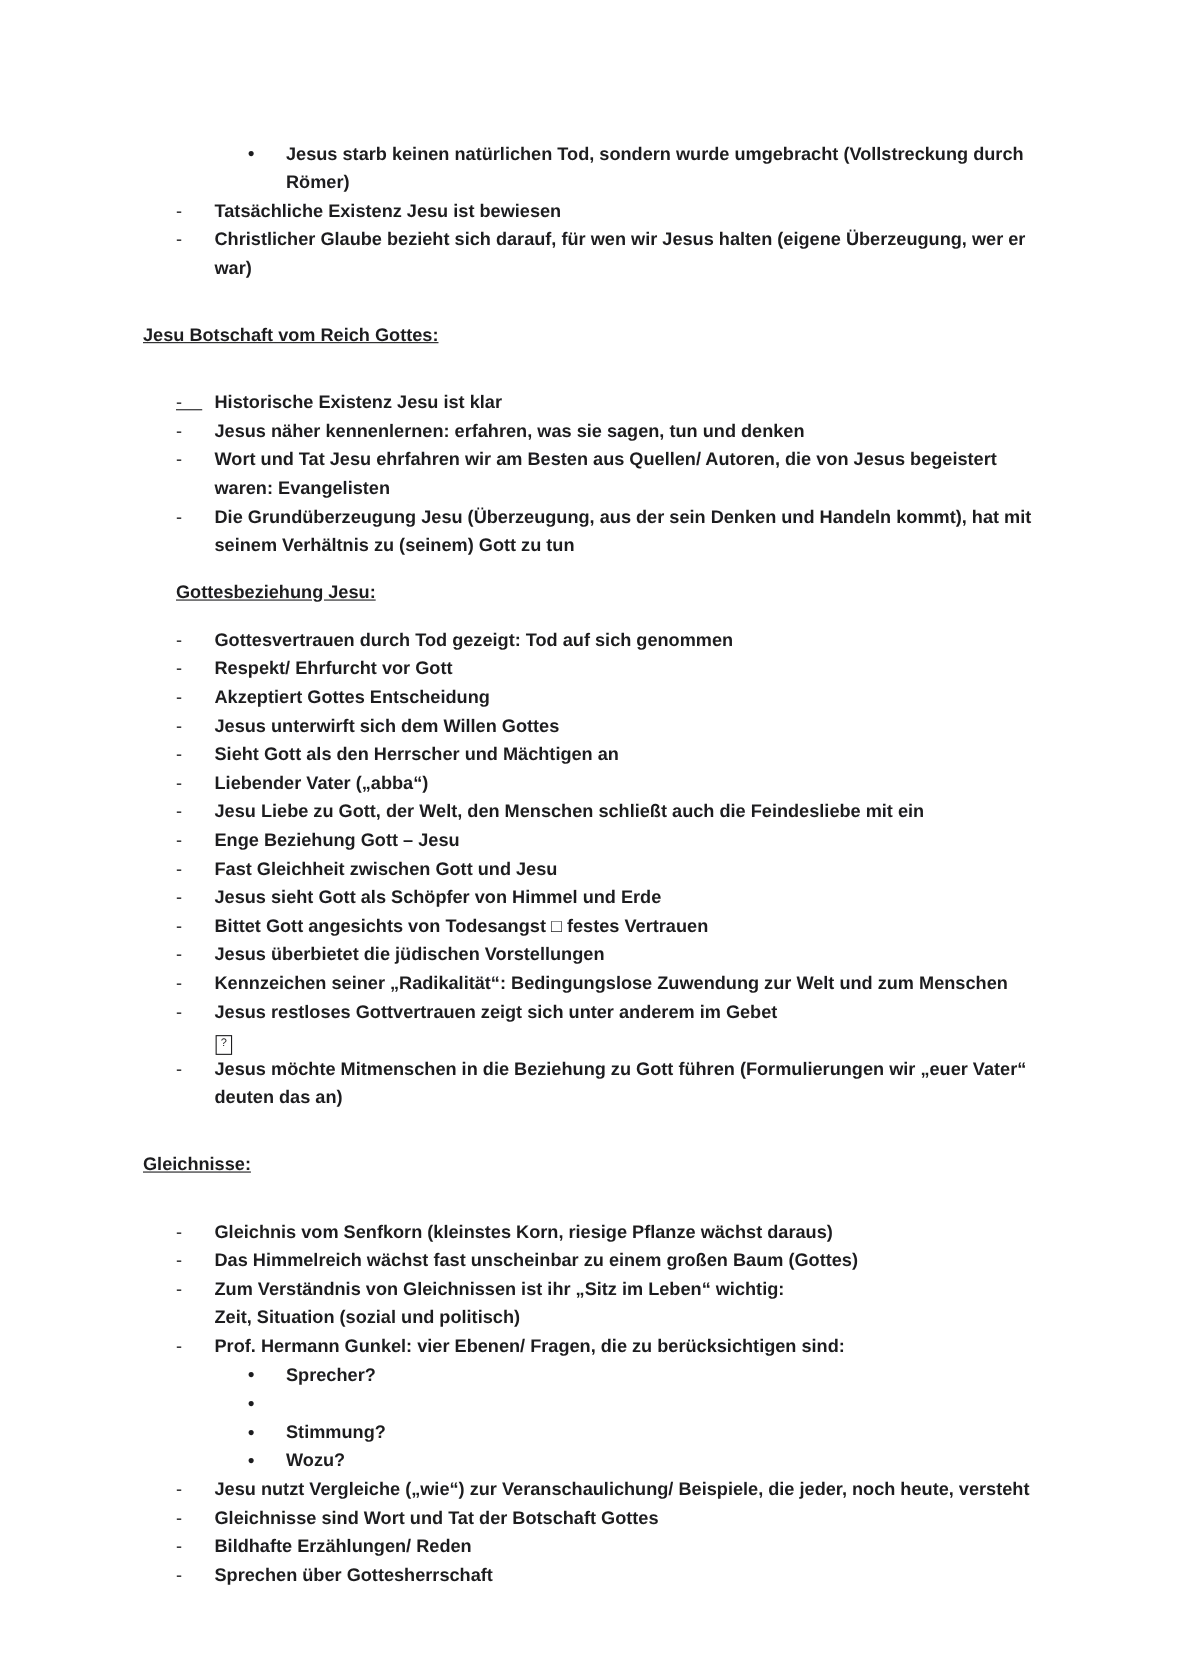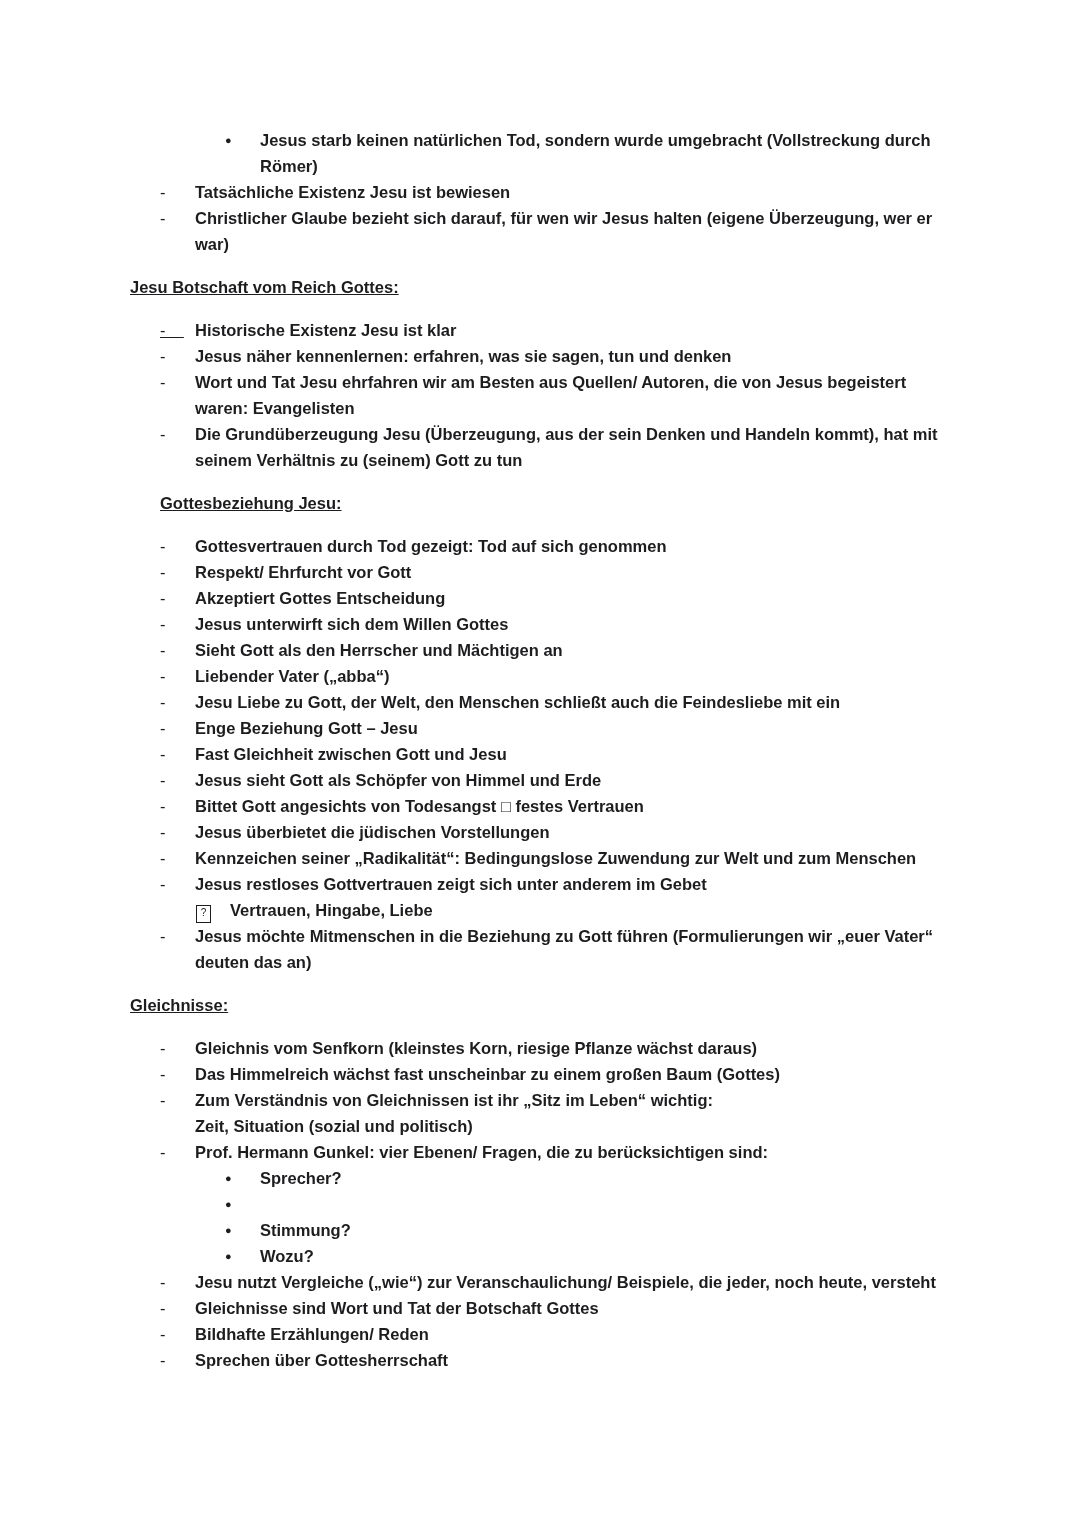--- a/index.html
+++ b/index.html
@@ -29,21 +29,21 @@
   .marker { flex: 0 0 35px; }
   .text { flex: 1; font-weight: bold; }
 
   .row.dash, .row.dash-u { padding-left: 30px; }
   .row.bullet2 { padding-left: 95px; }
   .row.bullet2 .marker { font-size: 11px; line-height: 26px; }
   .row.box { padding-left: 66px; }
   .row.box .marker { flex: 0 0 34px; line-height: 26px; }
   .row.cont { padding-left: 65px; align-items: center; }
 
-  .row.heading { margin: 17px 0; }
+  .row.heading { margin: 35px 0; }
   .row.heading .text { flex: none; text-decoration: underline; }
   .row.subheading { margin: 17px 0; padding-left: 30px; }
   .row.subheading .text { flex: none; text-decoration: underline; }
 
   .u-gap { text-decoration: underline; }
 
   .qbox {
     display: inline-block;
     width: 13px;
     height: 16px;
@@ -143,21 +143,20 @@
       <div class="row dash">
         <span class="marker">-</span>
         <span class="text">Kennzeichen seiner „Radikalität“: Bedingungslose Zuwendung zur Welt und zum Menschen</span>
       </div>
       <div class="row dash">
         <span class="marker">-</span>
         <span class="text">Jesus restloses Gottvertrauen zeigt sich unter anderem im Gebet</span>
       </div>
       <div class="row box">
         <span class="marker"><span class="qbox">?</span></span>
-        <span class="text">Vertrauen, Hingabe, Liebe</span>
       </div>
       <div class="row dash">
         <span class="marker">-</span>
         <span class="text">Jesus möchte Mitmenschen in die Beziehung zu Gott führen (Formulierungen wir „euer Vater“ deuten das an)</span>
       </div>
       <div class="row heading">
         <span class="text">Gleichnisse:</span>
       </div>
       <div class="row dash">
         <span class="marker">-</span>

